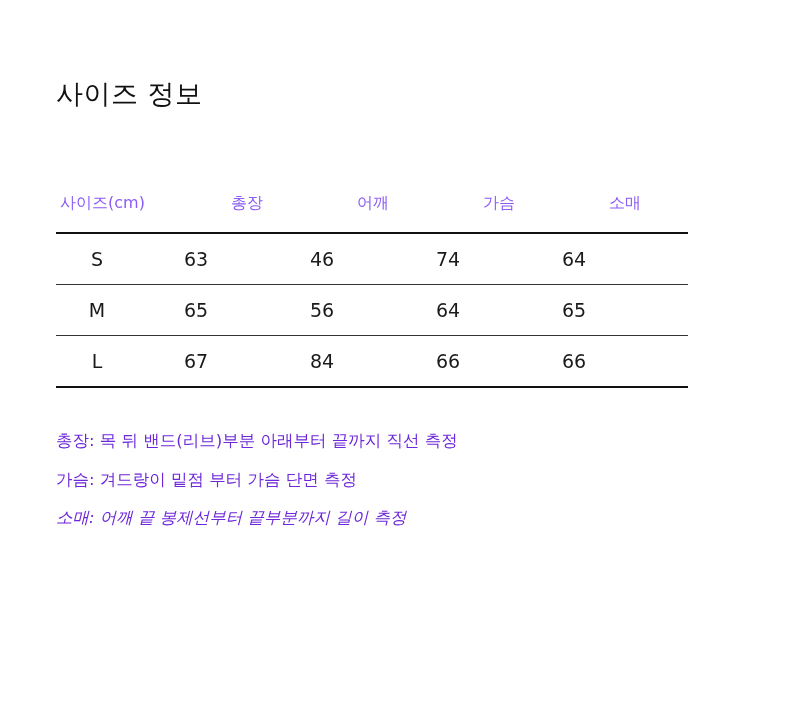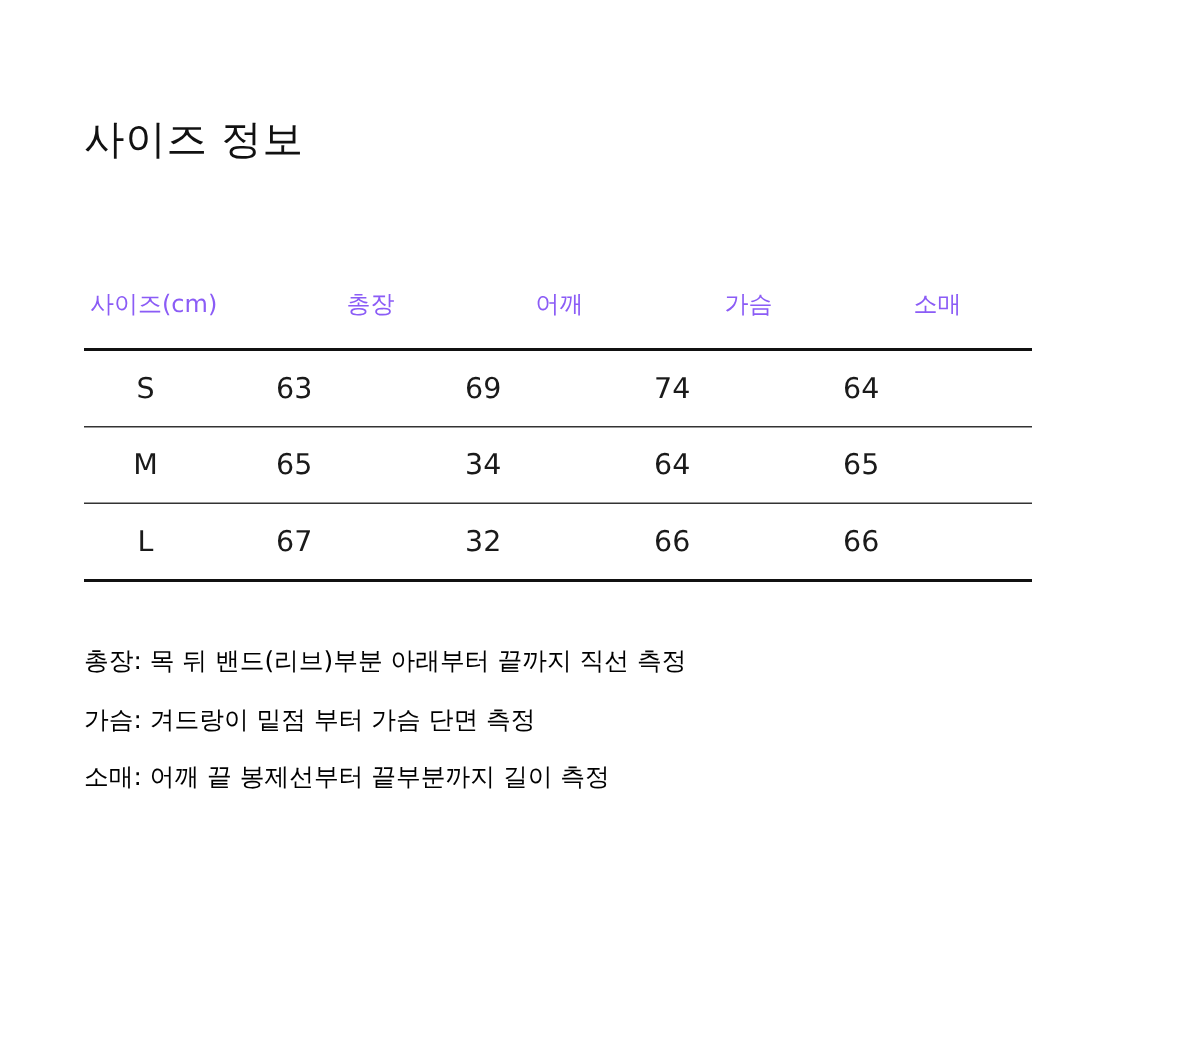--- a/index.html
+++ b/index.html
@@ -75,25 +75,25 @@
   .c3 { width: 126px; }
   .c4 { width: 126px; }
   .c5 { width: 126px; }
 
   .notes {
     margin-top: 44px;
   }
   .note-line {
     font-size: 16.5px;
     line-height: 1.1;
-    color: #000000;
+    color: #6d28d9;
     margin-bottom: 20px;
     white-space: nowrap;
   }
-  .note-line:last-child { margin-bottom: 0; }
+  .note-line:last-child { margin-bottom: 0; font-style: italic; }
 </style>
 </head>
 <body>
 
 <div class="page">
 
   <h1 class="title">사이즈 정보</h1>
 
   <table class="size-table">
     <colgroup>
@@ -109,35 +109,35 @@
         <th class="cell-num">총장</th>
         <th class="cell-num">어깨</th>
         <th class="cell-num">가슴</th>
         <th class="cell-num">소매</th>
       </tr>
     </thead>
     <tbody>
       <tr>
         <td class="cell-size">S</td>
         <td class="cell-num">63</td>
-        <td class="cell-num">69</td>
+        <td class="cell-num">46</td>
         <td class="cell-num">74</td>
         <td class="cell-num">64</td>
       </tr>
       <tr>
         <td class="cell-size">M</td>
         <td class="cell-num">65</td>
-        <td class="cell-num">34</td>
+        <td class="cell-num">56</td>
         <td class="cell-num">64</td>
         <td class="cell-num">65</td>
       </tr>
       <tr>
         <td class="cell-size">L</td>
         <td class="cell-num">67</td>
-        <td class="cell-num">32</td>
+        <td class="cell-num">84</td>
         <td class="cell-num">66</td>
         <td class="cell-num">66</td>
       </tr>
     </tbody>
   </table>
 
   <div class="notes">
     <div class="note-line">총장: 목 뒤 밴드(리브)부분 아래부터 끝까지 직선 측정</div>
     <div class="note-line">가슴: 겨드랑이 밑점 부터 가슴 단면 측정</div>
     <div class="note-line">소매: 어깨 끝 봉제선부터 끝부분까지 길이 측정</div>

